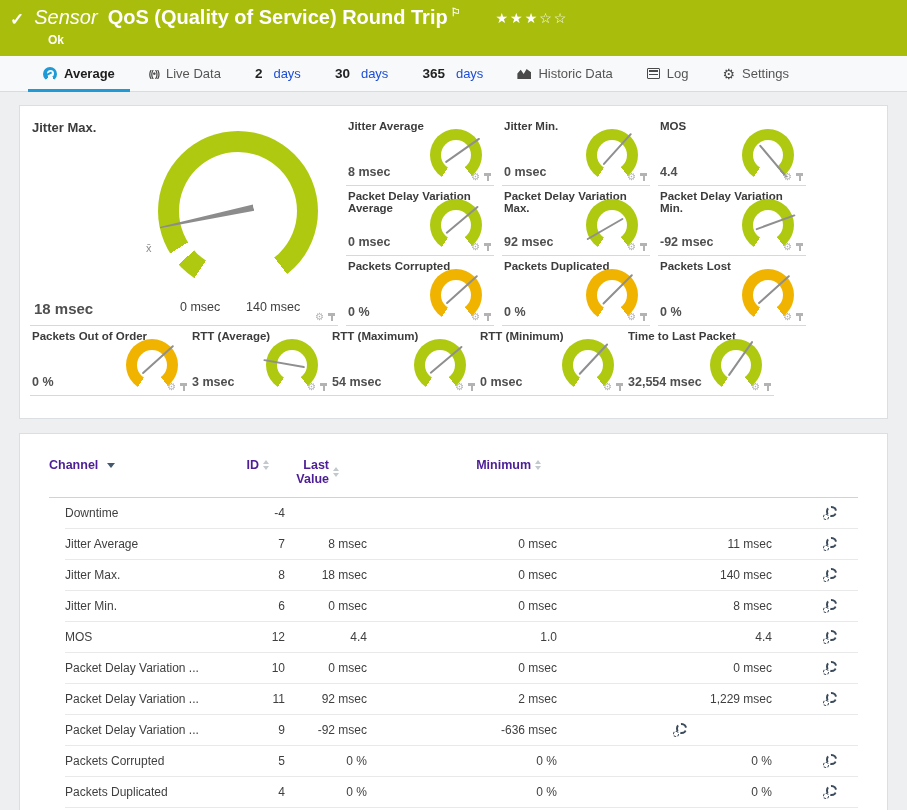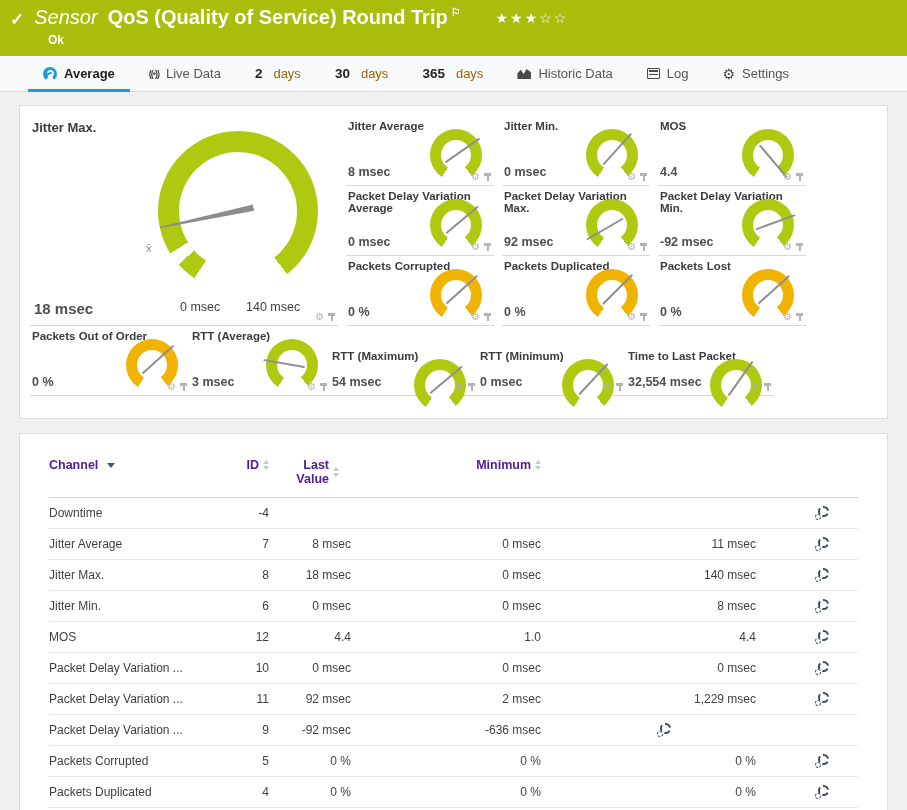--- a/index.html
+++ b/index.html
@@ -15,21 +15,21 @@
   .flag { font-size:11px; vertical-align:super; margin-left:3px; }
   .stars { font-size:14px; letter-spacing:2px; margin:4px 0 0 35px; }
   .status-ok { font-size:12px; font-weight:bold; margin:3px 0 0 38px; }
 
   
   .tab-bar { height:36px; background:#f8f9fa; border-bottom:1px solid #d9dcde;
     display:flex; align-items:stretch; padding-left:26px; }
   .tab { display:flex; align-items:center; gap:7px; padding:0 17px; font-size:13px;
     color:#555; position:relative; cursor:pointer; white-space:nowrap; }
   .tab b { color:#222; font-size:13.5px; }
-  .tab .unit { color:#a16207; margin-left:4px; }
+  .tab .unit { color:#1d4ed8; margin-left:4px; }
   .tab.active { color:#1d1d1d; font-weight:bold; }
   .tab.active::after { content:""; position:absolute; left:2px; right:2px; bottom:-1px;
     height:3px; background:#1e9ad6; }
   .ovw-icon { width:14px; height:14px; border-radius:50%;
     background:conic-gradient(from 213deg,#1e9ad6 0 290deg,transparent 290deg); position:relative; }
   .ovw-icon::after{ content:""; position:absolute; inset:3.5px; border-radius:50%; background:#f8f9fa; }
   .ovw-icon::before{ content:""; position:absolute; left:2px; top:6px; width:7px; height:2px;
     background:#1e9ad6; transform:rotate(-28deg); z-index:1; }
   .live-icon { font-size:9px; letter-spacing:-1px; color:#4a4a4a; font-weight:bold; }
   .hist-icon { width:14px; height:11px; background:#4a4a4a;
@@ -40,21 +40,21 @@
 
   
   .panel { background:#fff; border:1px solid #dcdfe1; margin:0 19px; }
   .overview-panel { margin-top:13px; padding:10px 10px 12px 10px; height:314px; }
 
   .gauges-grid { display:grid; grid-template-columns:308px 148px 148px 148px;
     grid-auto-rows:70px; column-gap:8px; }
   .gauges-bottom { display:flex; height:70px; }
   .gauges-bottom .gauge-cell:nth-child(1){ width:160px; }
   .gauges-bottom .gauge-cell:nth-child(2){ width:140px; }
-  .gauges-bottom .gauge-cell:nth-child(n+3){ width:148px;margin-top:20px; }
+  .gauges-bottom .gauge-cell:nth-child(n+3){ width:148px; }
 
   .gauge-cell { position:relative; border-bottom:1px solid #d8d8d8; }
   .g-title { font-size:11.5px; font-weight:bold; color:#3c3c3c; padding:4px 0 0 2px; }
   .g-ring { position:absolute; right:12px; top:13px; width:52px; height:52px; border-radius:50%;
     background:conic-gradient(from 213deg, var(--gc) 0 290deg, transparent 290deg); }
   .g-ring::after { content:""; position:absolute; inset:11px; background:#fff; border-radius:50%; }
   .g-nw { position:absolute; left:50%; top:50%; width:0; height:0; transform:rotate(var(--nd)); z-index:2; }
   .g-needle { position:absolute; left:-13px; top:-1px; width:42px; height:2px;
     background:#8f8f8f; border-radius:1px; }
   .g-value { position:absolute; left:2px; bottom:6px; font-size:12.5px; font-weight:bold; color:#4f4f4f; }
@@ -86,21 +86,21 @@
     font-size:12.5px; font-weight:bold; color:#4c1d95; }
   .th { display:flex; align-items:center; gap:4px; }
   .th-right { justify-content:flex-end; }
   .th-center { justify-content:center; text-align:right; }
   .sort { display:inline-flex; flex-direction:column; gap:1.5px; }
   .sort i { width:0; height:0; border-left:3.5px solid transparent; border-right:3.5px solid transparent; }
   .sort .up { border-bottom:4px solid #c3c8cc; }
   .sort .dn { border-top:4px solid #c3c8cc; }
   .chan-sort { width:0; height:0; border-left:4px solid transparent; border-right:4px solid transparent;
     border-top:5px solid #44596e; margin-left:5px; }
-  .tbl-row { height:31px; border-bottom:1px solid #e9e9e9; font-size:12px; color:#3f3f3f; }
+  .tbl-row { height:31px; border-bottom:1px solid #e9e9e9; font-size:12px; color:#3f3f3f;margin-left:16px; }
   .c-right { text-align:right; }
   .c-icon { display:flex; justify-content:center; padding-left:30px; }
   .row-gear { position:relative; width:16px; height:14px; cursor:pointer; }
   .row-gear::before { content:""; position:absolute; right:1px; top:0; width:7px; height:7px;
     border:2px dashed #3c4b5c; border-radius:50%; }
   .row-gear::after { content:""; position:absolute; left:1px; bottom:0; width:4px; height:4px;
     border:1.5px dashed #3c4b5c; border-radius:50%; }
 </style>
 </head>
 <body>

